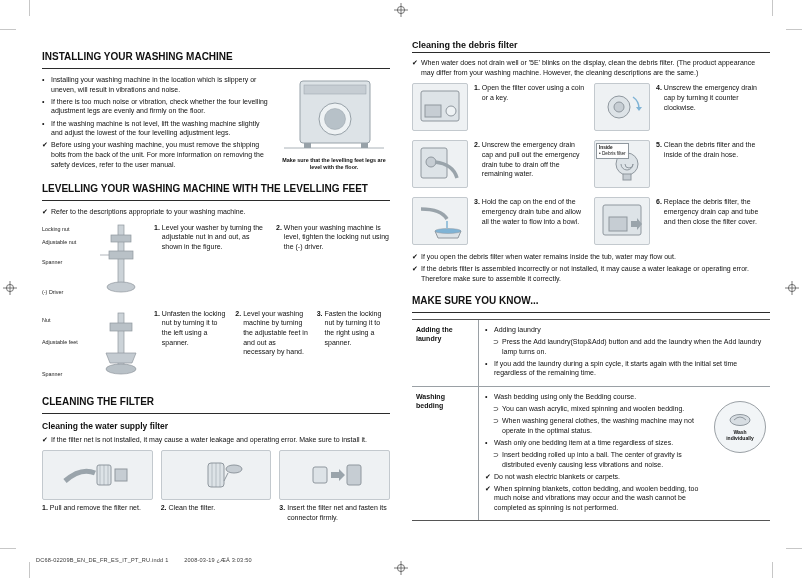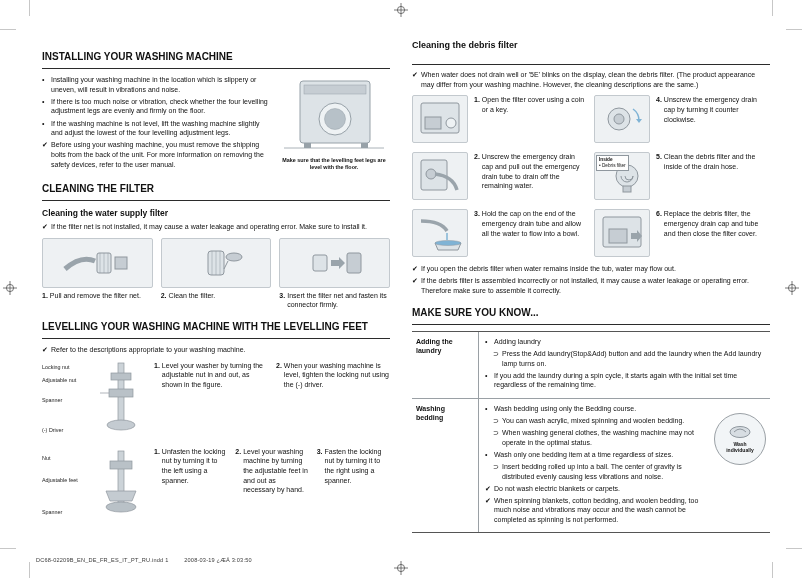--- a/index.html
+++ b/index.html
@@ -9,21 +9,21 @@
   .col{position:absolute;top:40px;}
   #colL{left:42px;width:348px;}
   #colR{left:412px;width:358px;}
 
   .banner{background:linear-gradient(180deg,#6e6e6e 0%,#8a8a8a 45%,#b3b3b3 100%);color:#fff;}
   .banner-title{font-size:13px;font-weight:bold;padding:8px 10px 5px;letter-spacing:0.2px;}
   .banner-note{font-size:6.3px;line-height:1.55;text-align:right;padding:2px 12px 9px;}
 
   .sec-h{font-size:10px;font-weight:bold;border-bottom:1.5px solid #2b2b2b;padding-bottom:6px;margin:11px 0 6px;}
   .sub-h{font-size:8.5px;font-weight:bold;margin:7px 0 4px;}
-  .rule-h{font-size:9px;font-weight:bold;border-bottom:1px solid #2b2b2b;padding-bottom:14px;margin:0 0 5px;}
+  .rule-h{font-size:9px;font-weight:bold;border-bottom:1px solid #2b2b2b;padding-bottom:2px;margin:0 0 5px;}
 
   .bi{display:flex;font-size:7px;line-height:1.38;margin-bottom:2.5px;}
   .mk{flex:none;width:9px;}
   .tx{flex:1;}
 
   .install-flex{display:flex;gap:6px;}
   .install-bullets{flex:1;}
   .install-fig{flex:none;width:112px;text-align:center;}
   .fig-cap{font-size:5.4px;font-weight:bold;line-height:1.3;margin-top:2px;}
 
@@ -125,76 +125,20 @@
           <circle cx="53" cy="44" r="10.5" fill="#b7c1c8" stroke="#97a1a8" stroke-width="0.5"></circle>
           <rect x="22" y="68" width="7" height="5" fill="#97a1a8"></rect>
           <rect x="79" y="68" width="7" height="5" fill="#97a1a8"></rect>
         </svg>
         <div class="fig-cap">Make sure that the levelling feet legs are level with the floor.</div>
       </div>
     </div>
   </div>
 
   <div>
-    <div class="sec-h">CLEANING THE FILTER</div>
-    <div class="sub-h">Cleaning the water supply filter</div>
-    <div class="bi">
-        <span class="mk">✔</span>
-        <span class="tx">If the filter net is not installed, it may cause a water leakage and operating error. Make sure to install it.</span>
-      </div>
-    <div class="fsteps">
-      <div class="fstep">
-        <div class="ph">
-          <svg width="72" height="40" viewBox="0 0 72 40">
-            <path d="M4 26 q16 -14 30 -8" stroke="#9aa4ab" stroke-width="5" fill="none"></path>
-            <rect x="36" y="10" width="14" height="20" rx="2" fill="#dde3e7" stroke="#8f979e"></rect>
-            <line x1="39" y1="10" x2="39" y2="30" stroke="#8f979e" stroke-width="0.5"></line>
-            <line x1="43" y1="10" x2="43" y2="30" stroke="#8f979e" stroke-width="0.5"></line>
-            <line x1="47" y1="10" x2="47" y2="30" stroke="#8f979e" stroke-width="0.5"></line>
-            <rect x="54" y="14" width="12" height="12" fill="#c6cdd3" stroke="#8f979e"></rect>
-          </svg>
-        </div>
-        <div class="nstep">
-            <b class="nnum">1.</b>
-            <span>Pull and remove the filter net.</span>
-          </div>
-      </div>
-      <div class="fstep">
-        <div class="ph">
-          <svg width="72" height="40" viewBox="0 0 72 40">
-            <rect x="28" y="8" width="16" height="24" rx="3" fill="#dde3e7" stroke="#8f979e"></rect>
-            <line x1="32" y1="8" x2="32" y2="32" stroke="#8f979e" stroke-width="0.5"></line>
-            <line x1="36" y1="8" x2="36" y2="32" stroke="#8f979e" stroke-width="0.5"></line>
-            <line x1="40" y1="8" x2="40" y2="32" stroke="#8f979e" stroke-width="0.5"></line>
-            <ellipse cx="54" cy="14" rx="8" ry="4" fill="#c6cdd3" stroke="#8f979e"></ellipse>
-            <line x1="48" y1="18" x2="44" y2="26" stroke="#8f979e"></line>
-          </svg>
-        </div>
-        <div class="nstep">
-            <b class="nnum">2.</b>
-            <span>Clean the filter.</span>
-          </div>
-      </div>
-      <div class="fstep">
-        <div class="ph">
-          <svg width="72" height="40" viewBox="0 0 72 40">
-            <rect x="14" y="12" width="14" height="16" rx="2" fill="#dde3e7" stroke="#8f979e"></rect>
-            <polygon points="32,17 40,17 40,14 46,20 40,26 40,23 32,23" fill="#9aa4ab"></polygon>
-            <rect x="48" y="10" width="14" height="20" rx="2" fill="#c6cdd3" stroke="#8f979e"></rect>
-          </svg>
-        </div>
-        <div class="nstep">
-            <b class="nnum">3.</b>
-            <span>Insert the filter net and fasten its connector firmly.</span>
-          </div>
-      </div>
-    </div>
-  </div>
-
-  <div>
     <div class="sec-h">LEVELLING YOUR WASHING MACHINE WITH THE LEVELLING FEET</div>
     <div class="bi">
         <span class="mk">✔</span>
         <span class="tx">Refer to the descriptions appropriate to your washing machine.</span>
       </div>
 
     <div class="lv-row">
       <div class="lv-diagram">
         <span class="dlabel" style="top:3px;left:0">Locking nut</span>
         <span class="dlabel" style="top:16px;left:0">Adjustable nut</span>
@@ -241,20 +185,76 @@
             <b class="nnum">2.</b>
             <span>Level your washing machine by turning the adjustable feet in and out as necessary by hand.</span>
           </div>
         <div class="nstep">
             <b class="nnum">3.</b>
             <span>Fasten the locking nut by turning it to the right using a spanner.</span>
           </div>
       </div>
     </div>
   </div>
+
+  <div>
+    <div class="sec-h">CLEANING THE FILTER</div>
+    <div class="sub-h">Cleaning the water supply filter</div>
+    <div class="bi">
+        <span class="mk">✔</span>
+        <span class="tx">If the filter net is not installed, it may cause a water leakage and operating error. Make sure to install it.</span>
+      </div>
+    <div class="fsteps">
+      <div class="fstep">
+        <div class="ph">
+          <svg width="72" height="40" viewBox="0 0 72 40">
+            <path d="M4 26 q16 -14 30 -8" stroke="#9aa4ab" stroke-width="5" fill="none"></path>
+            <rect x="36" y="10" width="14" height="20" rx="2" fill="#dde3e7" stroke="#8f979e"></rect>
+            <line x1="39" y1="10" x2="39" y2="30" stroke="#8f979e" stroke-width="0.5"></line>
+            <line x1="43" y1="10" x2="43" y2="30" stroke="#8f979e" stroke-width="0.5"></line>
+            <line x1="47" y1="10" x2="47" y2="30" stroke="#8f979e" stroke-width="0.5"></line>
+            <rect x="54" y="14" width="12" height="12" fill="#c6cdd3" stroke="#8f979e"></rect>
+          </svg>
+        </div>
+        <div class="nstep">
+            <b class="nnum">1.</b>
+            <span>Pull and remove the filter net.</span>
+          </div>
+      </div>
+      <div class="fstep">
+        <div class="ph">
+          <svg width="72" height="40" viewBox="0 0 72 40">
+            <rect x="28" y="8" width="16" height="24" rx="3" fill="#dde3e7" stroke="#8f979e"></rect>
+            <line x1="32" y1="8" x2="32" y2="32" stroke="#8f979e" stroke-width="0.5"></line>
+            <line x1="36" y1="8" x2="36" y2="32" stroke="#8f979e" stroke-width="0.5"></line>
+            <line x1="40" y1="8" x2="40" y2="32" stroke="#8f979e" stroke-width="0.5"></line>
+            <ellipse cx="54" cy="14" rx="8" ry="4" fill="#c6cdd3" stroke="#8f979e"></ellipse>
+            <line x1="48" y1="18" x2="44" y2="26" stroke="#8f979e"></line>
+          </svg>
+        </div>
+        <div class="nstep">
+            <b class="nnum">2.</b>
+            <span>Clean the filter.</span>
+          </div>
+      </div>
+      <div class="fstep">
+        <div class="ph">
+          <svg width="72" height="40" viewBox="0 0 72 40">
+            <rect x="14" y="12" width="14" height="16" rx="2" fill="#dde3e7" stroke="#8f979e"></rect>
+            <polygon points="32,17 40,17 40,14 46,20 40,26 40,23 32,23" fill="#9aa4ab"></polygon>
+            <rect x="48" y="10" width="14" height="20" rx="2" fill="#c6cdd3" stroke="#8f979e"></rect>
+          </svg>
+        </div>
+        <div class="nstep">
+            <b class="nnum">3.</b>
+            <span>Insert the filter net and fasten its connector firmly.</span>
+          </div>
+      </div>
+    </div>
+  </div>
 </div>
 
 <div class="col" id="colR">
 
   <div>
     <div class="rule-h">Cleaning the debris filter</div>
     <div class="bi">
         <span class="mk">✔</span>
         <span class="tx">When water does not drain well or '5E' blinks on the display, clean the debris filter. (The product appearance may differ from your washing machine. However, the cleaning descriptions are the same.)</span>
       </div>

